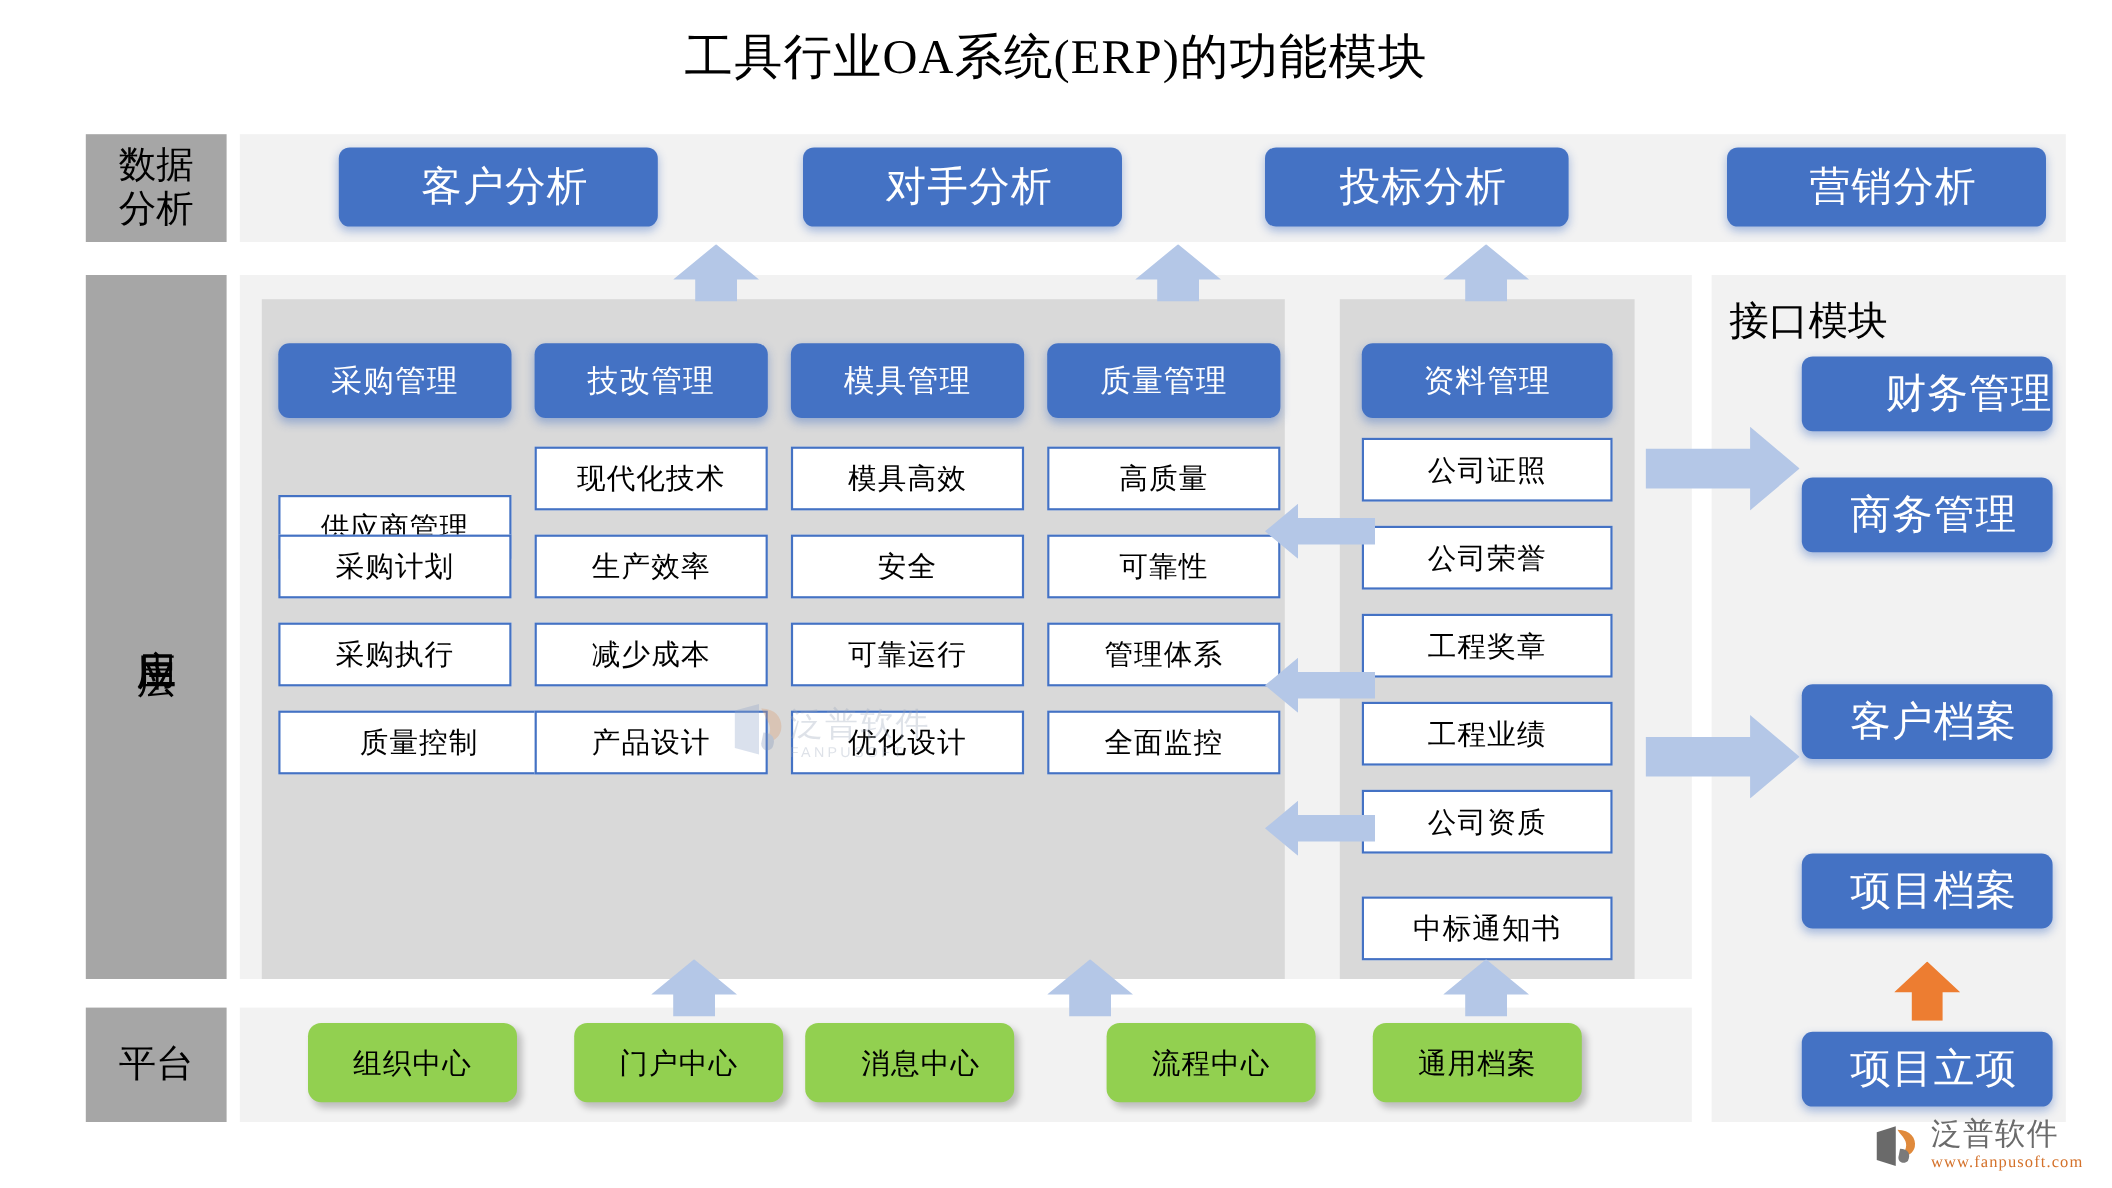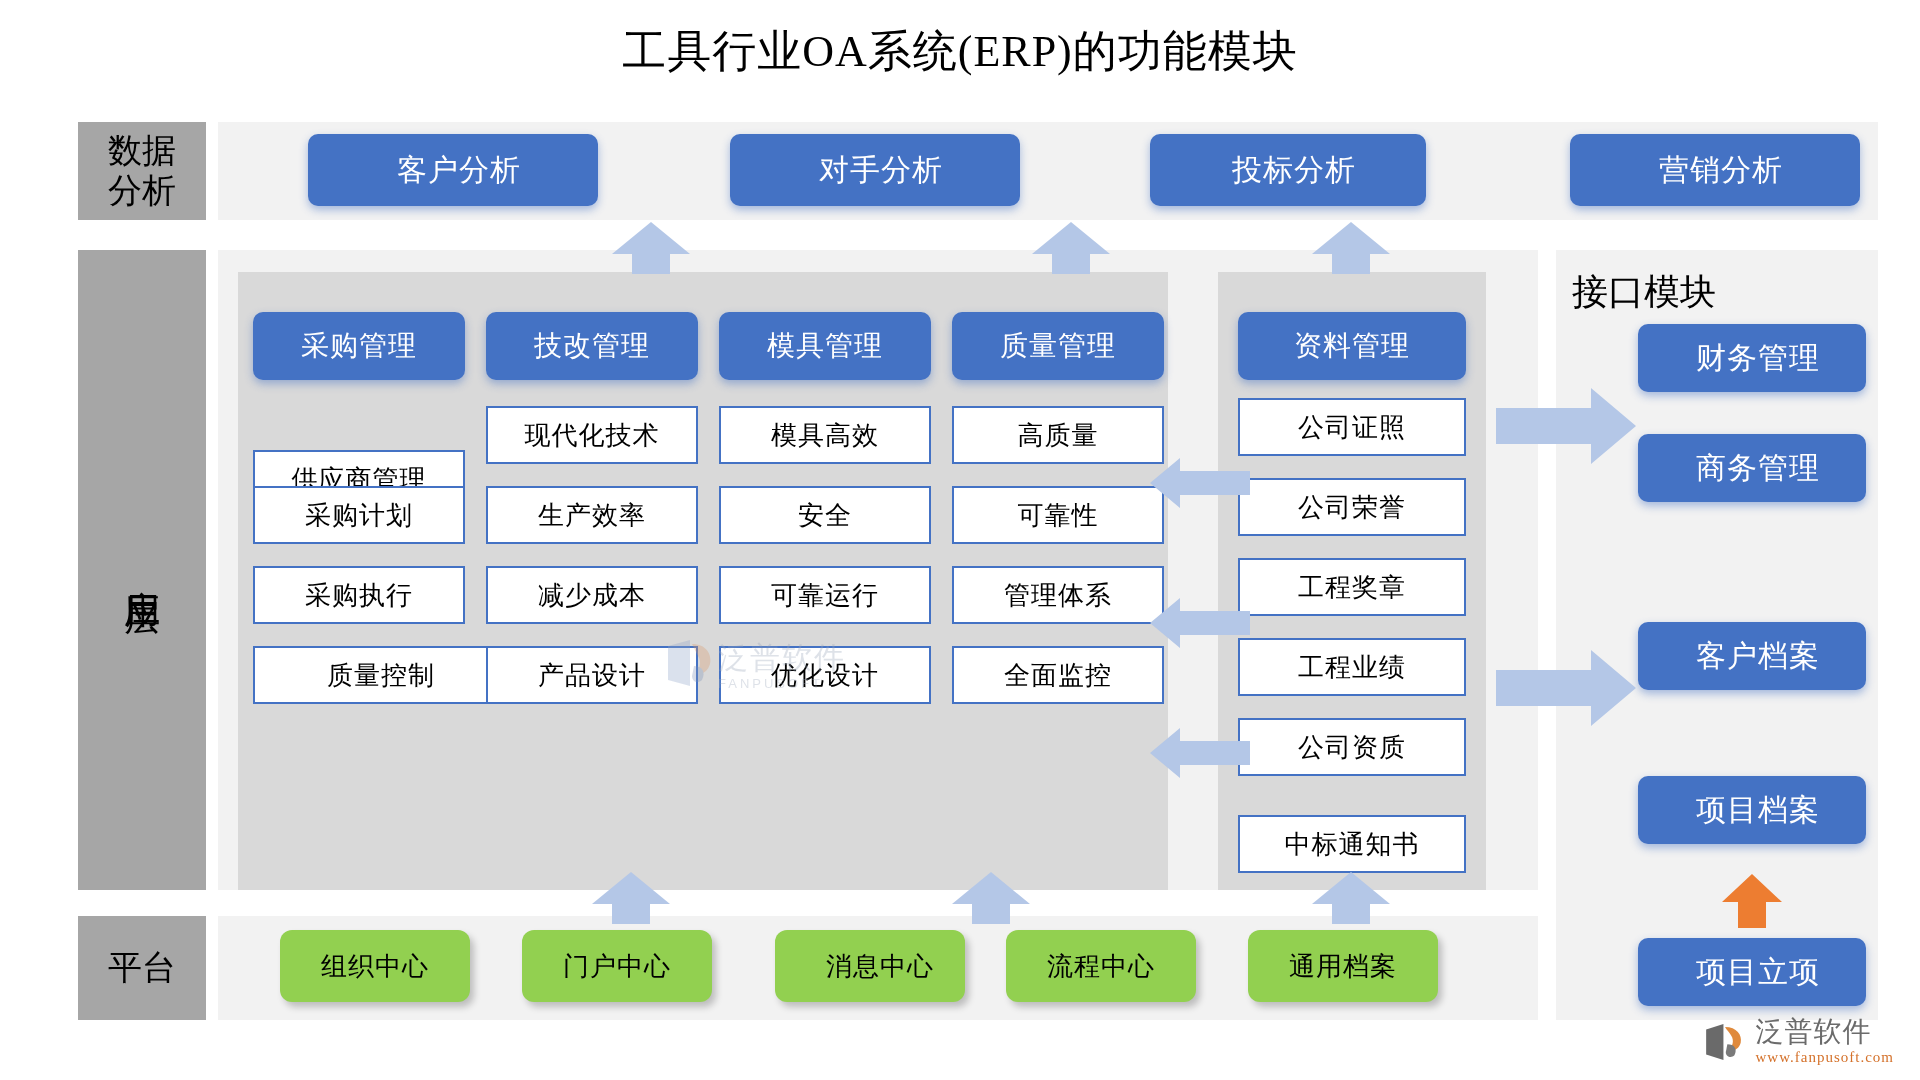--- a/index.html
+++ b/index.html
@@ -60,21 +60,21 @@
     border-radius: 10px;
     color: #ffffff;
     display: flex;
     align-items: center;
     justify-content: center;
     font-size: 28px;
     letter-spacing: 1px;
     box-shadow: 0 4px 9px rgba(68,114,196,0.45);
     font-family: "Liberation Serif", "DejaVu Serif", serif;
   }
-  .bluebox.big { font-size: 30px; padding-left: 12px; }
+  .bluebox.big { font-size: 37px; padding-left: 12px; }
 
   
   .cell {
     position: absolute;
     background: #ffffff;
     border: 2px solid #4472C4;
     color: #000000;
     display: flex;
     align-items: center;
     justify-content: center;
@@ -311,21 +311,21 @@
       </svg>
   </div>
   <div class="arrow" style="left:1150px; top:728px;">
     <svg width="100" height="50" viewBox="0 0 100 50">
         <polygon points="0,25 30,0 30,13 100,13 100,37 30,37 30,50" fill="#B4C7E7"></polygon>
       </svg>
   </div>
 
   <div id="iface-title">接口模块</div>
 
-  <div class="bluebox big" style="left:1638px; top:324px; width:228px; height:68px;">
+  <div class="bluebox big" style="left:1638px; top:324px; width:228px; height:68px;justify-content:flex-end;">
     <span>财务管理</span>
   </div>
   <div class="bluebox big" style="left:1638px; top:434px; width:228px; height:68px;">
     <span>商务管理</span>
   </div>
   <div class="bluebox big" style="left:1638px; top:622px; width:228px; height:68px;">
     <span>客户档案</span>
   </div>
   <div class="bluebox big" style="left:1638px; top:776px; width:228px; height:68px;">
     <span>项目档案</span>
@@ -350,21 +350,21 @@
         <polygon points="30,0 60,28 44,28 44,54 16,54 16,28 0,28" fill="#ED7D31"></polygon>
       </svg>
   </div>
 
   <div class="greenbox" style="left:280px; top:930px; width:190px; height:72px;">
     <span>组织中心</span>
   </div>
   <div class="greenbox" style="left:522px; top:930px; width:190px; height:72px;">
     <span>门户中心</span>
   </div>
-  <div class="greenbox" style="left:775px; top:930px; width:190px; height:72px;padding-left:20px;">
+  <div class="greenbox" style="left:732px; top:930px; width:190px; height:72px;padding-left:20px;">
     <span>消息中心</span>
   </div>
   <div class="greenbox" style="left:1006px; top:930px; width:190px; height:72px;">
     <span>流程中心</span>
   </div>
   <div class="greenbox" style="left:1248px; top:930px; width:190px; height:72px;">
     <span>通用档案</span>
   </div>
 
   <div class="arrow" style="left:592px; top:872px;">

